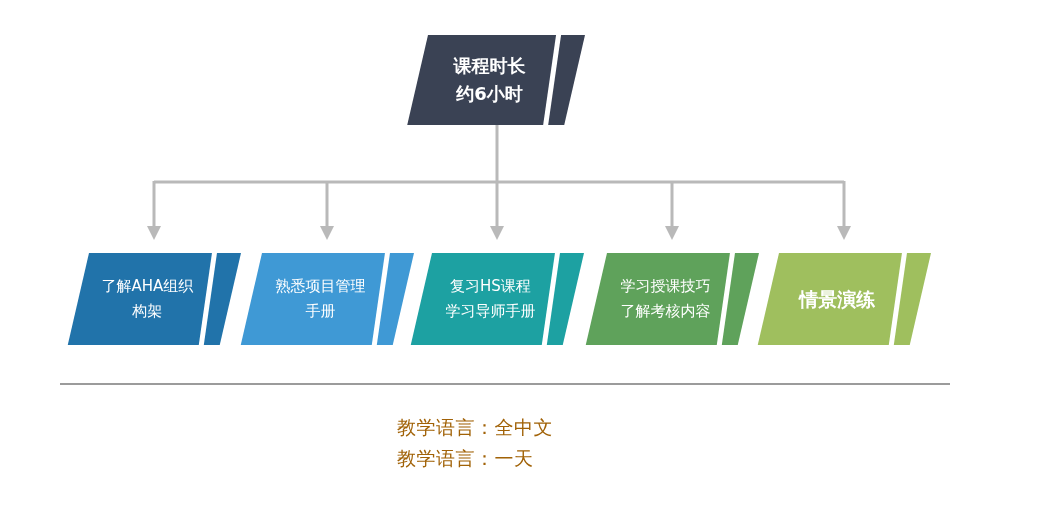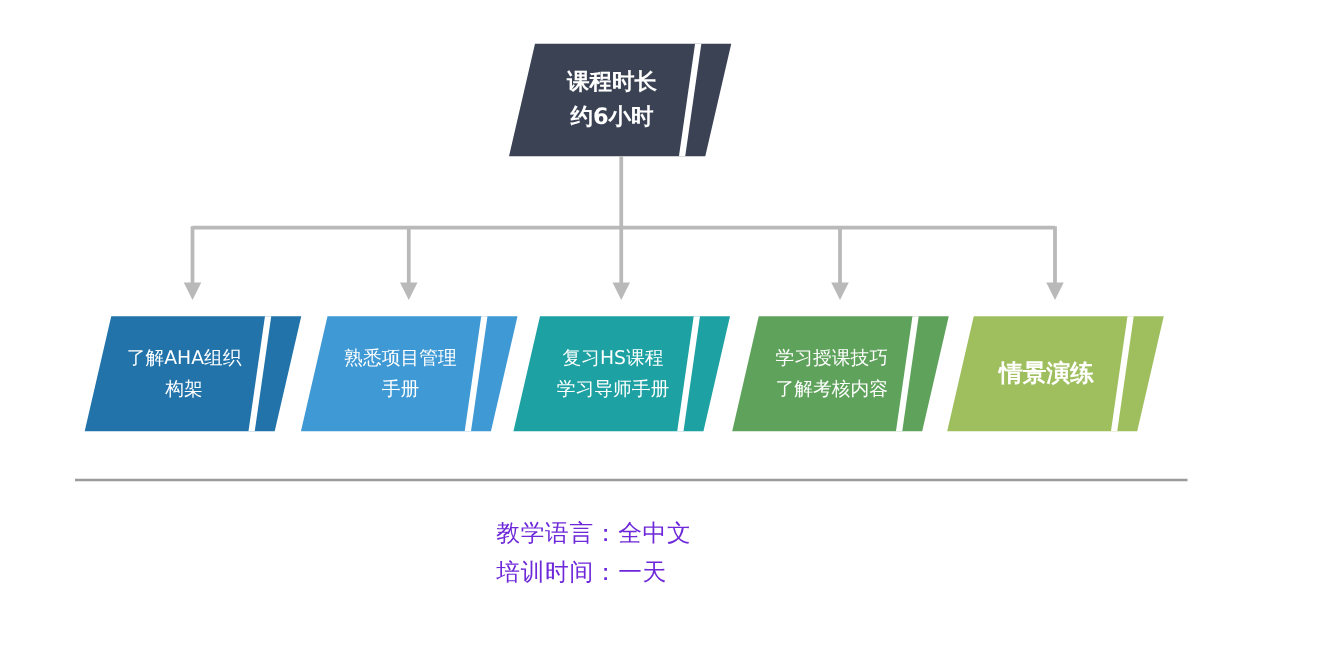--- a/index.html
+++ b/index.html
@@ -105,18 +105,18 @@
 
   <div class="pnode branch branch-5 b4" style="background-color: rgb(159, 191, 94);">
     <div class="slash"></div>
     <div class="txt">
       <div>情景演练</div>
     </div>
   </div>
 
   <div class="separator" style="background-color: rgb(155, 155, 155);"></div>
 
-  <div class="footer" style="color: #6d28d9;">
+  <div class="footer" style="color: #a16207;">
     <div>教学语言：全中文</div>
-    <div>培训时间：一天</div>
+    <div>教学语言：一天</div>
   </div>
 
 </div>
 
 </body></html>

